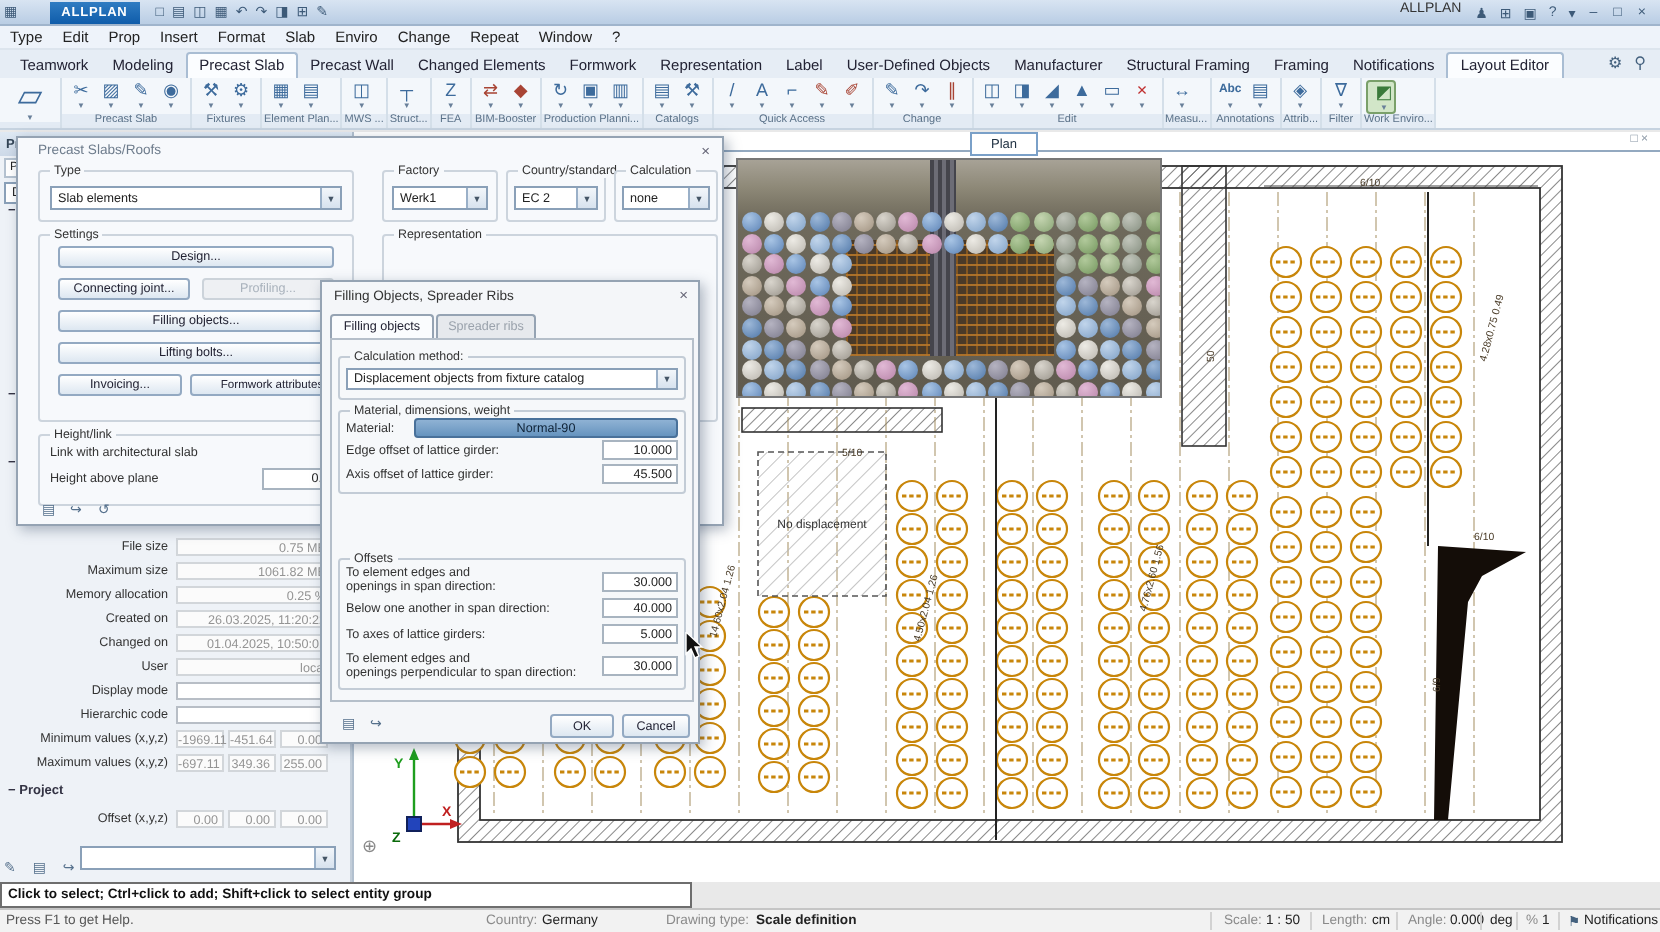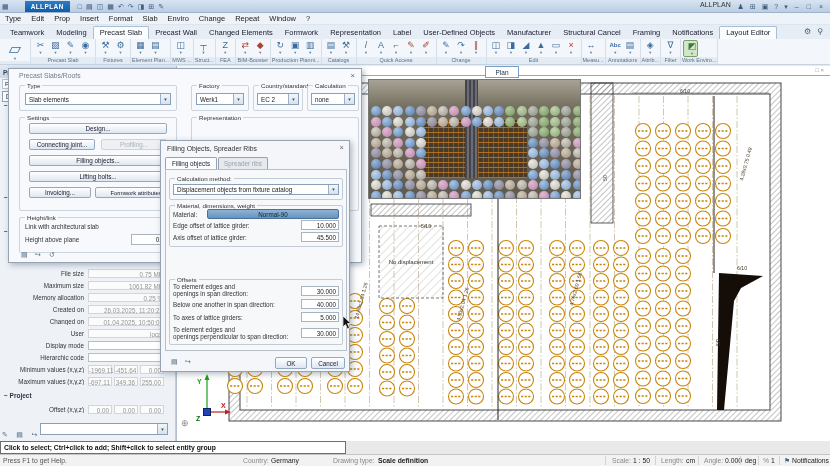--- a/index.html
+++ b/index.html
@@ -153,21 +153,21 @@
       <span class="rtab">Teamwork</span>
       <span class="rtab">Modeling</span>
       <span class="rtab on">Precast Slab</span>
       <span class="rtab">Precast Wall</span>
       <span class="rtab">Changed Elements</span>
       <span class="rtab">Formwork</span>
       <span class="rtab">Representation</span>
       <span class="rtab">Label</span>
       <span class="rtab">User-Defined Objects</span>
       <span class="rtab">Manufacturer</span>
-      <span class="rtab">Structural Cancel</span>
+      <span class="rtab">Structural Framing</span>
       <span class="rtab">Framing</span>
       <span class="rtab">Notifications</span>
       <span class="rtab on">Layout Editor</span>
     </div>
   <div id="rtabs-right"><span style="margin: 0px 3px;">⚙</span><span style="margin: 0px 3px;">⚲</span></div>
 
   <div class="abs" id="ribbon">
       <div class="rgroup">
         <div class="ricons">
           <div class="ric big">

